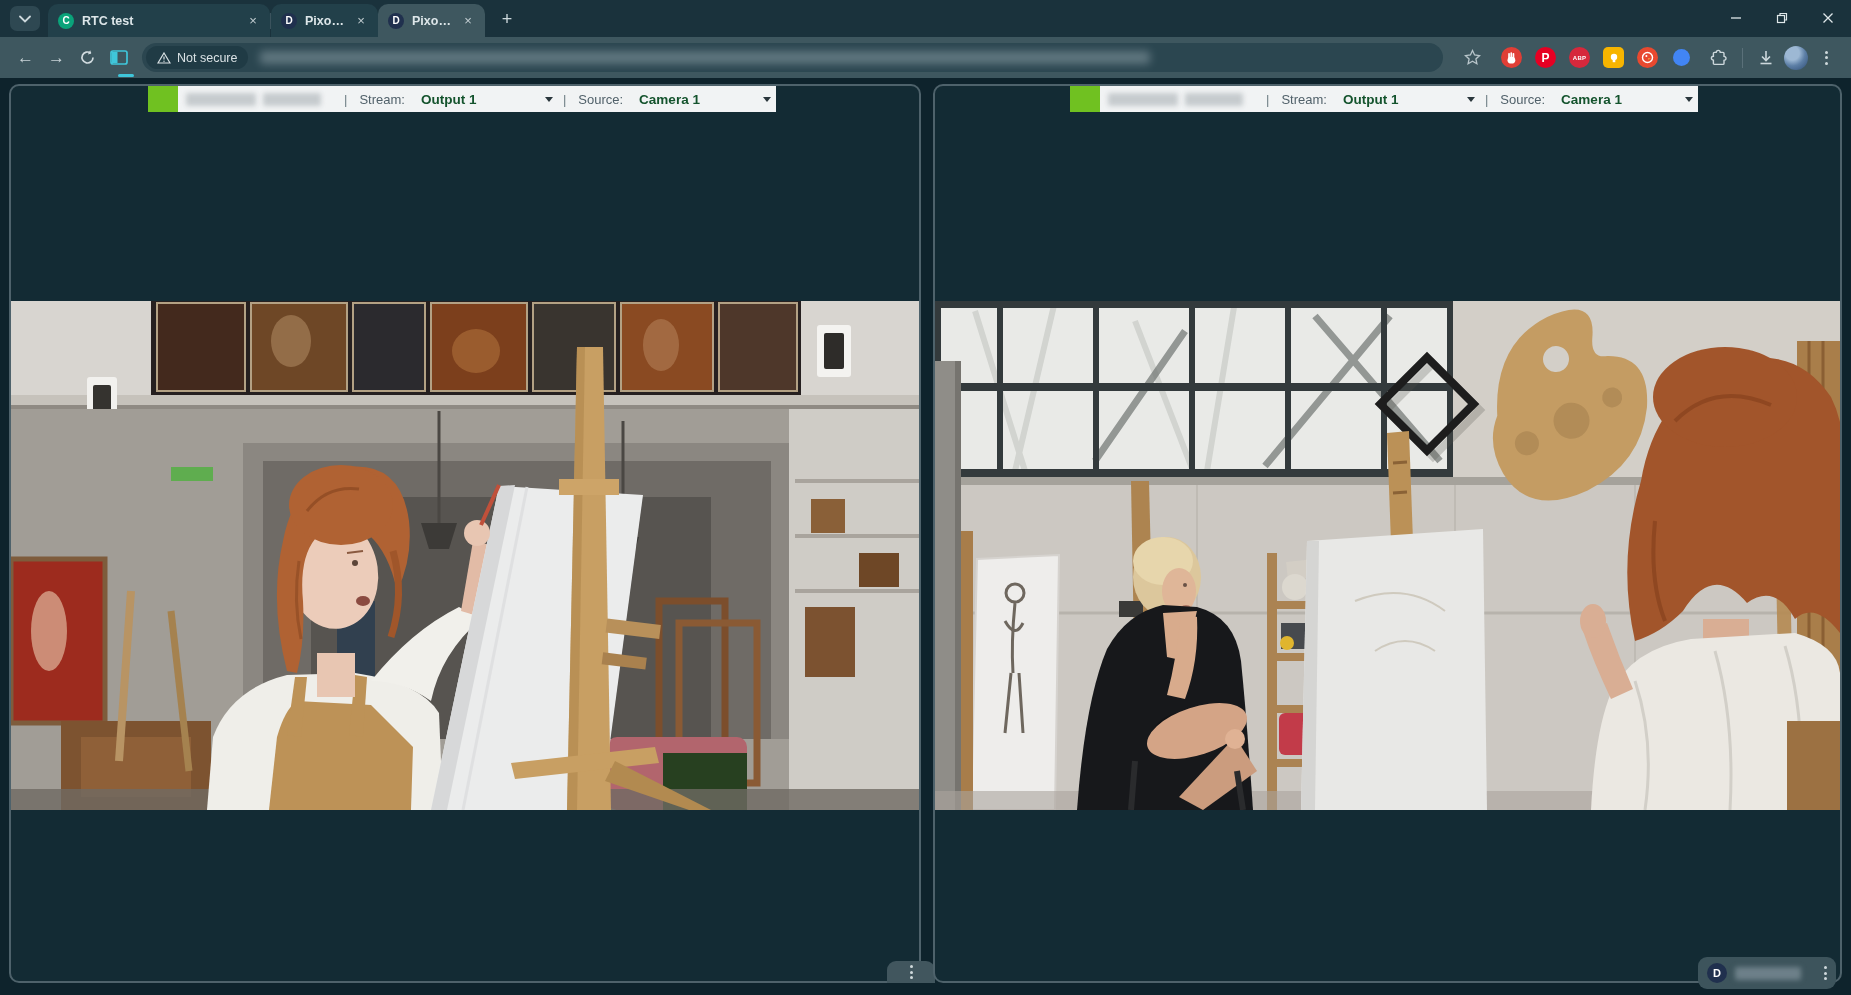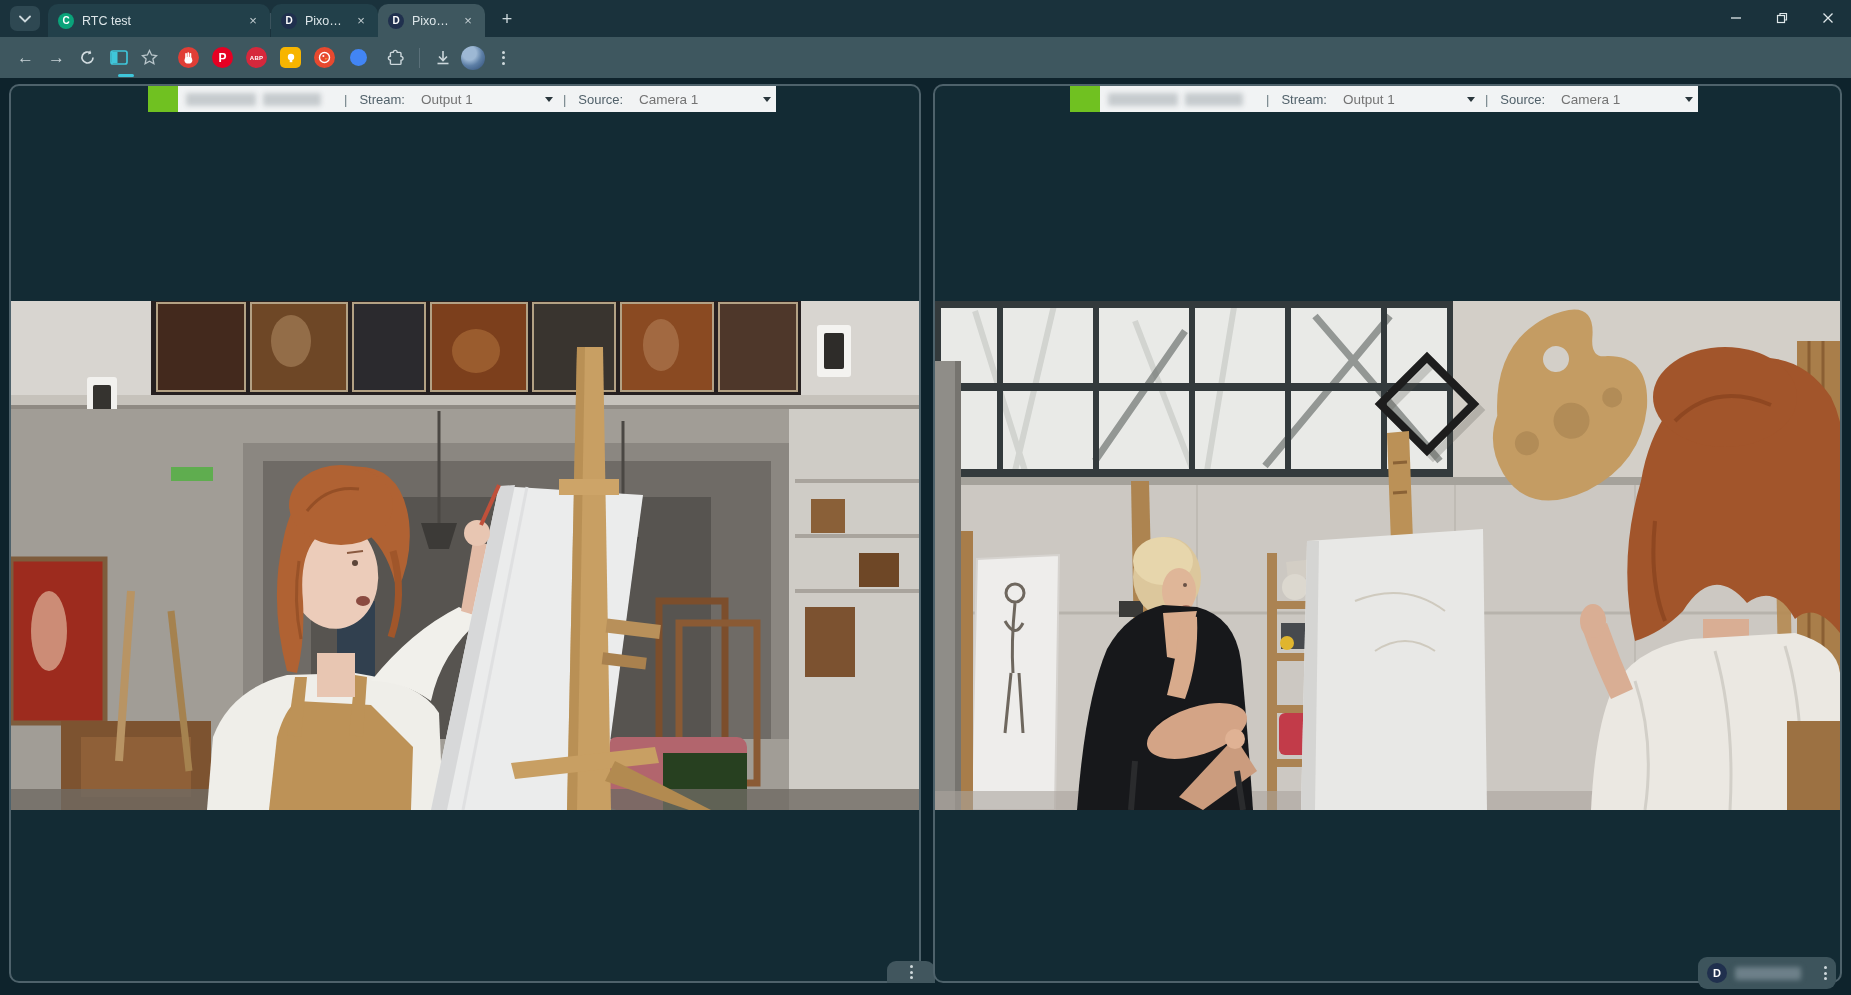--- a/index.html
+++ b/index.html
@@ -8,21 +8,21 @@
 
   
   .tabstrip { position:relative; height:37px; background:#1a323c; display:flex; align-items:flex-end; }
   .tab-search { position:absolute; left:10px; top:6px; width:30px; height:25px; border-radius:7px;
                 background:#2e4852; display:flex; align-items:center; justify-content:center; cursor:pointer; }
   .tabs { display:flex; align-items:flex-end; margin-left:48px; height:100%; }
   .tab { height:33px; display:flex; align-items:center; gap:8px; padding:0 9px 0 10px;
          border-radius:10px 10px 0 0; color:#dde6e9; font-size:12.5px; cursor:pointer; }
   .tab.inactive { background:#22404a; }
   .tab.active { background:#3e575f; }
-  .tab-title { white-space:nowrap; overflow:hidden; text-overflow:ellipsis; flex:1; }
+  .tab-title { white-space:nowrap; overflow:hidden; text-overflow:ellipsis; flex:1;font-weight:bold; }
   .tab-rtc { width:222px; }
   .tab-pix { width:107px; }
   .tab-sep { width:1px; height:16px; background:#3b535d; margin-bottom:8px; }
   .favicon { width:16px; height:16px; min-width:16px; border-radius:50%; display:flex; align-items:center;
              justify-content:center; font-size:10px; font-weight:bold; color:#fff; }
   .fav-rtc { background:#0aa37a; }
   .fav-pix { background:#20304e; }
   .tab-close { width:16px; height:16px; display:flex; align-items:center; justify-content:center;
                color:#c3ced2; font-size:13px; border-radius:50%; cursor:pointer; }
   .newtab { width:26px; height:26px; margin:0 0 5px 9px; display:flex; align-items:center; justify-content:center;
@@ -62,21 +62,21 @@
   .stream-bar { position:absolute; top:0; height:26px; width:628px; background:#f1f3f4;
                 display:flex; align-items:center; font-size:13px; color:#51616a; }
   .bar-left { left:137px; } .bar-right { left:135px; }
   .status-block { width:30px; height:26px; background:#70c121; }
   .bar-redacted { display:flex; gap:7px; margin-left:8px; width:148px; }
   .bar-redacted i { height:13px; background:#c6cbce; filter:blur(2.5px); border-radius:2px; }
   .bar-redacted i:nth-child(1){ width:70px; } .bar-redacted i:nth-child(2){ width:58px; }
   .bar-sep { color:#6d7c83; margin:0 0 0 10px; }
   .bar-label { margin-left:12px; }
   .bar-select { display:flex; align-items:center; justify-content:space-between; width:132px; margin-left:16px; cursor:pointer; }
-  .bar-value { font-weight:normal; color:#737373; font-size:13.5px; }
+  .bar-value { font-weight:bold; color:#14532d; font-size:13.5px; }
   .caret { width:0; height:0; border-left:4.5px solid transparent; border-right:4.5px solid transparent; border-top:5.5px solid #2a363c; }
 
   .video { position:absolute; left:0; top:215px; width:100%; height:509px; }
   .video svg { display:block; width:100%; height:100%; }
 
   .notch { position:absolute; bottom:-2px; left:876px; width:48px; height:22px; background:#41565e;
            border-radius:9px 9px 0 0; display:flex; align-items:center; justify-content:center; cursor:pointer; }
   .badge { position:absolute; right:4px; bottom:-8px; width:138px; height:32px; background:#3d545c; border-radius:9px;
            display:flex; align-items:center; padding:0 9px; gap:8px; }
   .badge-logo { width:20px; height:20px; min-width:20px; border-radius:50%; background:#20304e; color:#fff;
@@ -144,20 +144,31 @@
       </svg>
     </div>
     <div class="nav-btn">
       <svg width="18" height="15" viewBox="0 0 18 15">
         <rect x="1" y="1" width="16" height="13" rx="2" fill="none" stroke="#3fc6da" stroke-width="1.7"></rect>
         <rect x="2" y="2" width="5.5" height="11" fill="#3fc6da"></rect>
       </svg>
     </div>
     <div class="sp-indicator"></div>
 
+    <div class="omnibox">
+      <div class="chip">
+        <svg width="14" height="12" viewBox="0 0 14 12">
+          <path d="M7,1 L13,11 H1 Z" fill="none" stroke="#d9e1e4" stroke-width="1.2"></path>
+          <line x1="7" y1="4.5" x2="7" y2="7.5" stroke="#d9e1e4" stroke-width="1.2"></line>
+          <circle cx="7" cy="9.2" r="0.7" fill="#d9e1e4"></circle>
+        </svg>
+        <span>Not secure</span>
+      </div>
+      <div class="url-blur"></div>
+    </div>
 
     <div class="icon-btn">
       <svg width="17" height="17" viewBox="0 0 17 17">
         <path d="M8.5,1.5 L10.6,6 L15.5,6.6 L11.9,9.9 L12.9,14.8 L8.5,12.3 L4.1,14.8 L5.1,9.9 L1.5,6.6 L6.4,6 Z" fill="none" stroke="#b9c6cb" stroke-width="1.3"></path>
       </svg>
     </div>
 
     <div class="extensions">
       <div class="ext" style="background:#e03e36">
         <svg width="11" height="12" viewBox="0 0 11 12">

